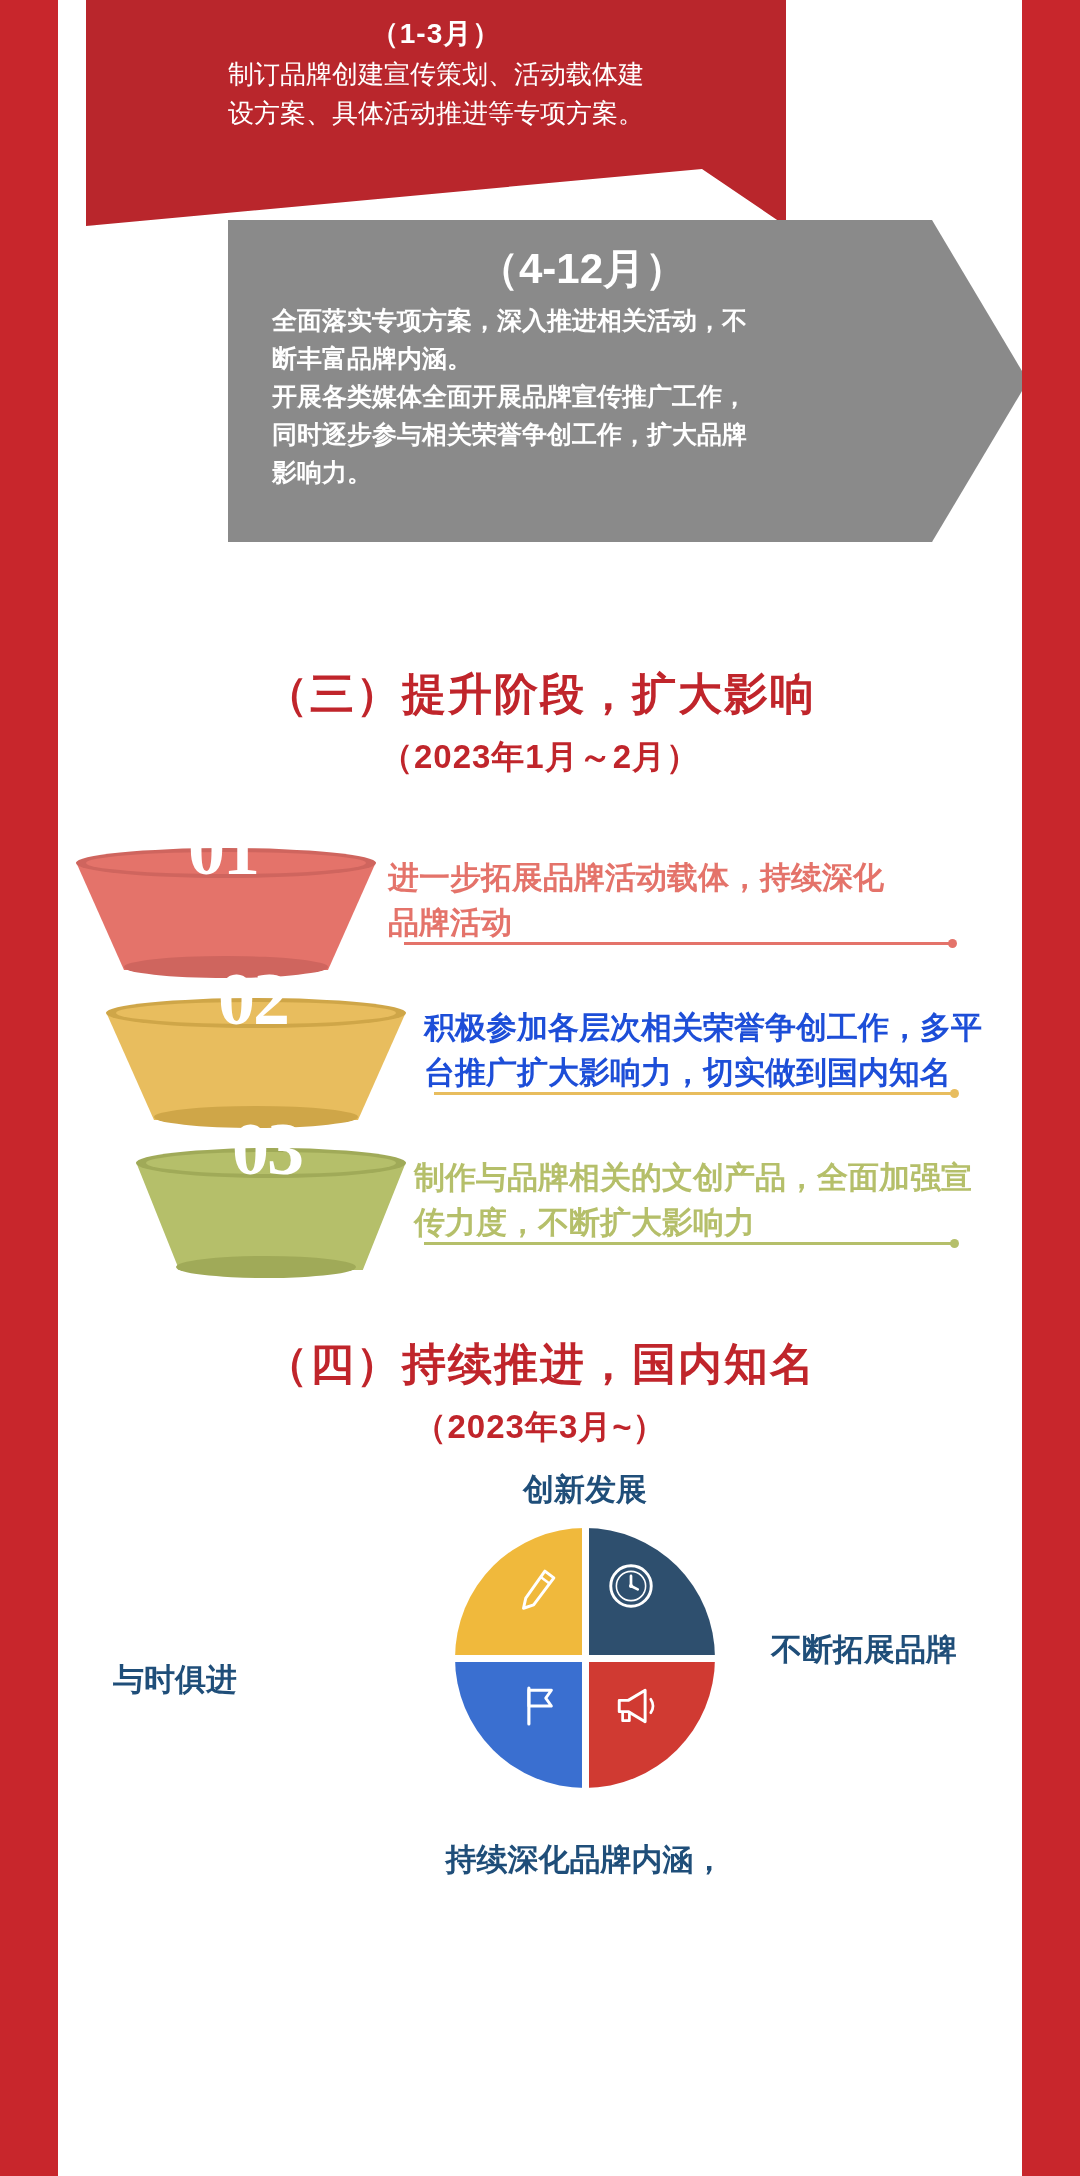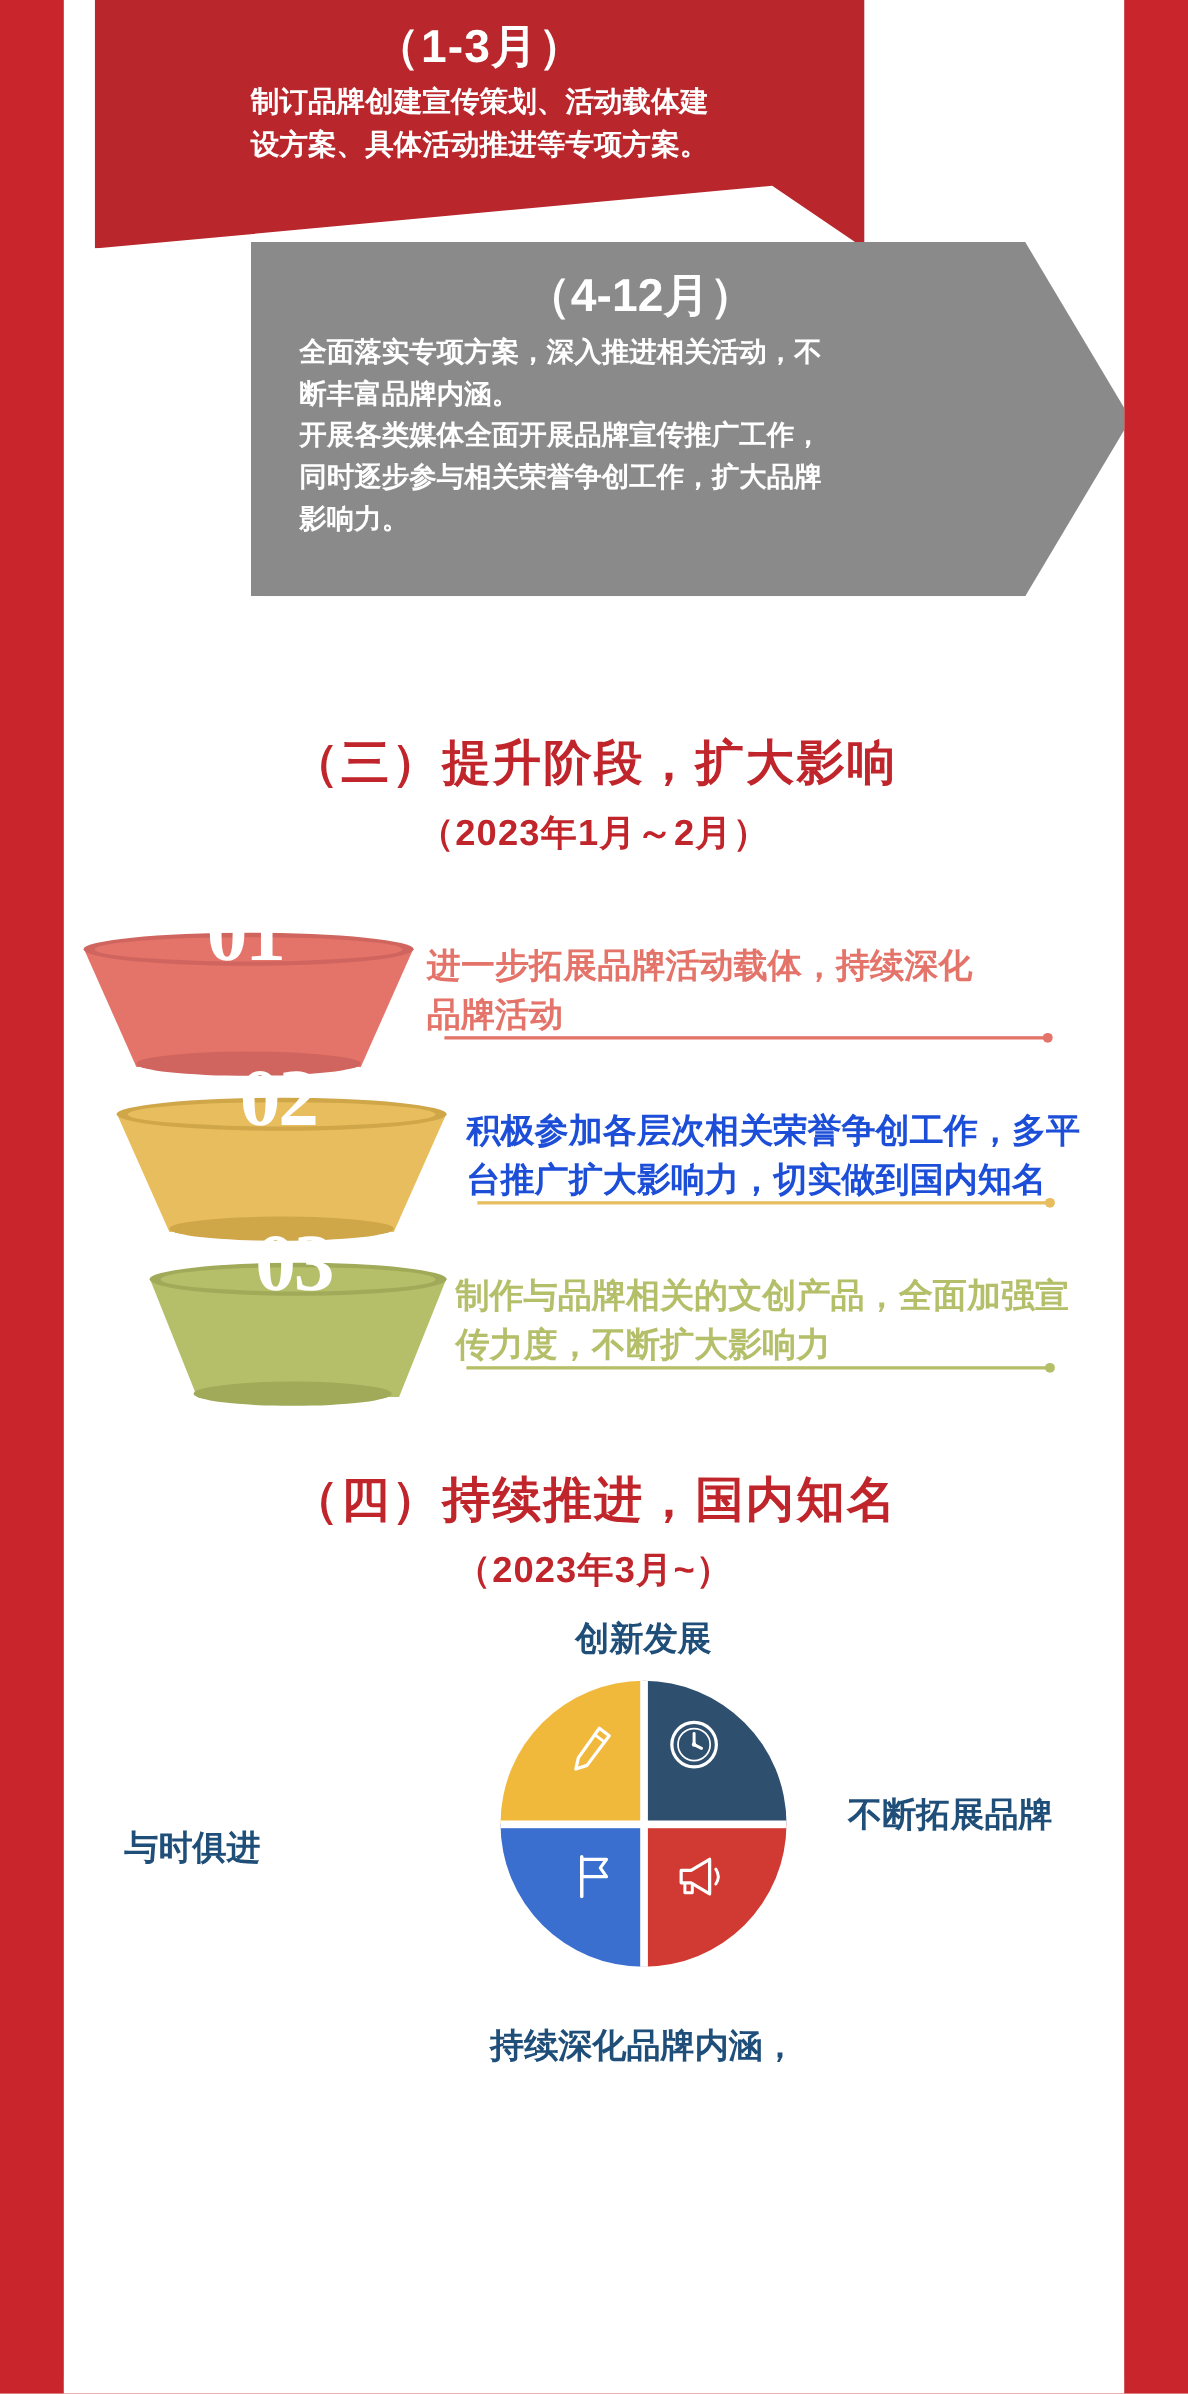--- a/index.html
+++ b/index.html
@@ -29,24 +29,24 @@
     background:#b9262c;
     color:#fff;
     box-shadow:6px 7px 10px rgba(0,0,0,.22);
     -webkit-clip-path:polygon(0 0, 100% 0, 100% 100%, 88% 76%, 0 100%);
     clip-path:polygon(0 0, 100% 0, 100% 100%, 88% 76%, 0 100%);
     text-align:center;
     box-sizing:border-box;
     padding-top:28px;
   }
   .ribbon-red .big{
-    font-size:42px;font-weight:bold;letter-spacing:1px;line-height:1.25;
+    font-size:28px;font-weight:bold;letter-spacing:1px;line-height:1.25;
   }
   .ribbon-red .body{
-    font-size:26px;font-weight:bold;line-height:1.5;margin-top:4px;
+    font-size:26px;font-weight:normal;line-height:1.5;margin-top:4px;
     padding:0 46px;
     text-align:center;
   }
 
   
   .ribbon-gray{
     position:absolute;
     left:170px; top:220px;
     width:800px; height:322px;
     background:#8a8a8a;

